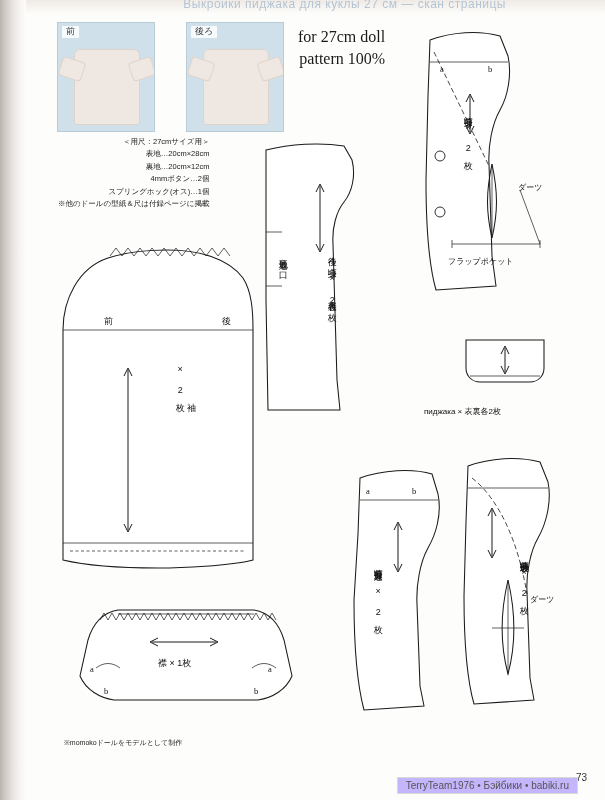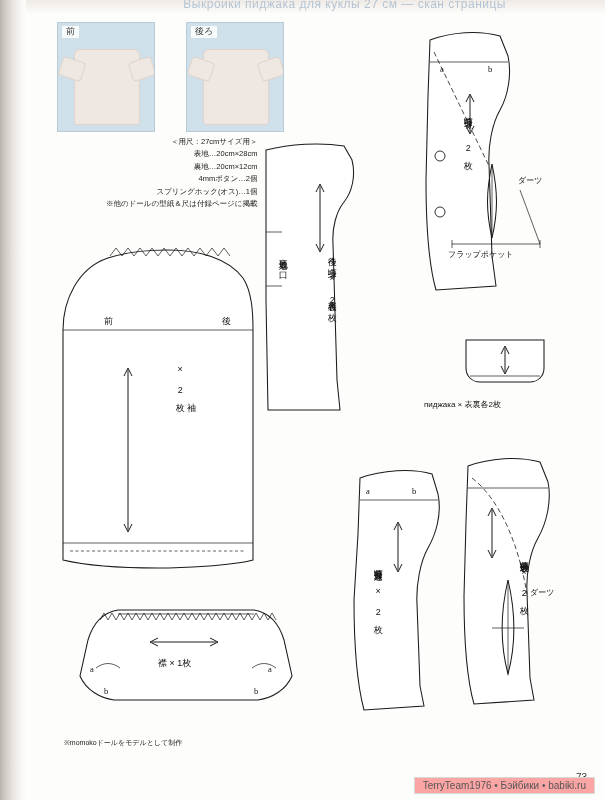--- a/index.html
+++ b/index.html
@@ -74,38 +74,37 @@
     line-height: 1.35;
     font-family: "Liberation Serif", serif;
   }
   .spec {
     position: absolute;
     left: 58px; top: 136px;
     font-size: 7.5px;
     color: #1a1a1a;
     line-height: 1.65;
     white-space: pre-line;
-    margin-left: 48px;
   }
   .footnote {
     position: absolute;
     left: 64px; top: 738px;
     font-size: 7px;
     color: #222;
   }
   .pagenum {
     position: absolute;
     right: 18px; top: 772px;
     font-size: 10px;
     color: #333;
   }
   .watermark {
     position: absolute;
-    right: 10px; bottom: 6px;
-    background: #fca5a5;
+    right: 27px; bottom: 6px;
+    background: #c4b5fd;
     border: 1px solid #d8d8d4;
     color: #555;
     font-size: 10px;
     padding: 2px 8px;
   }
 
   
   svg.patterns {
     position: absolute;
     left: 0; top: 0;
@@ -125,21 +124,21 @@
     font-size: 9px;
     color: #111;
     line-height: 1.25;
     white-space: pre-line;
   }
   .lab.v {
     writing-mode: vertical-rl;
     text-orientation: upright;
     letter-spacing: 0.5px;
   }
-  .lab.sm { font-size: 8px; }
+  .lab.sm { font-size: 8px; margin-top: 7px; }
   .lab.ab { font-size: 8.5px; font-family: "Liberation Serif", serif; }
 </style>
 </head>
 <body>
 
 <div id="page">
 
   <div class="page-edge-top"></div>
   <div class="top-bleed-text">Выкройки пиджака для куклы 27 см — скан страницы</div>
   <div class="gutter"></div>
@@ -151,20 +150,24 @@
     <div class="cap">前</div>
   </div>
 
   <div class="photo" style="left:162px; top:22px; width:96px; height:108px;margin-left:24px;">
     <div class="jacket-body" style="left:16px; top:26px; width:64px; height:74px; border-radius:6px 6px 3px 3px;"></div>
     <div class="jacket-body" style="left:2px; top:36px; width:22px; height:18px; transform:rotate(18deg); border-radius:4px;"></div>
     <div class="jacket-body" style="left:72px; top:36px; width:22px; height:18px; transform:rotate(-18deg); border-radius:4px;"></div>
     <div class="cap">後ろ</div>
   </div>
 
+  <div class="title">
+    <div>for 27cm doll</div>
+    <div>pattern 100%</div>
+  </div>
 
   <div class="spec">＜用尺：27cmサイズ用＞
 表地…20cm×28cm
 裏地…20cm×12cm
 4mmボタン…2個
 スプリングホック(オス)…1個
 ※他のドールの型紙＆尺は付録ページに掲載</div>
 
   <svg class="patterns" viewBox="0 0 605 800">
 

